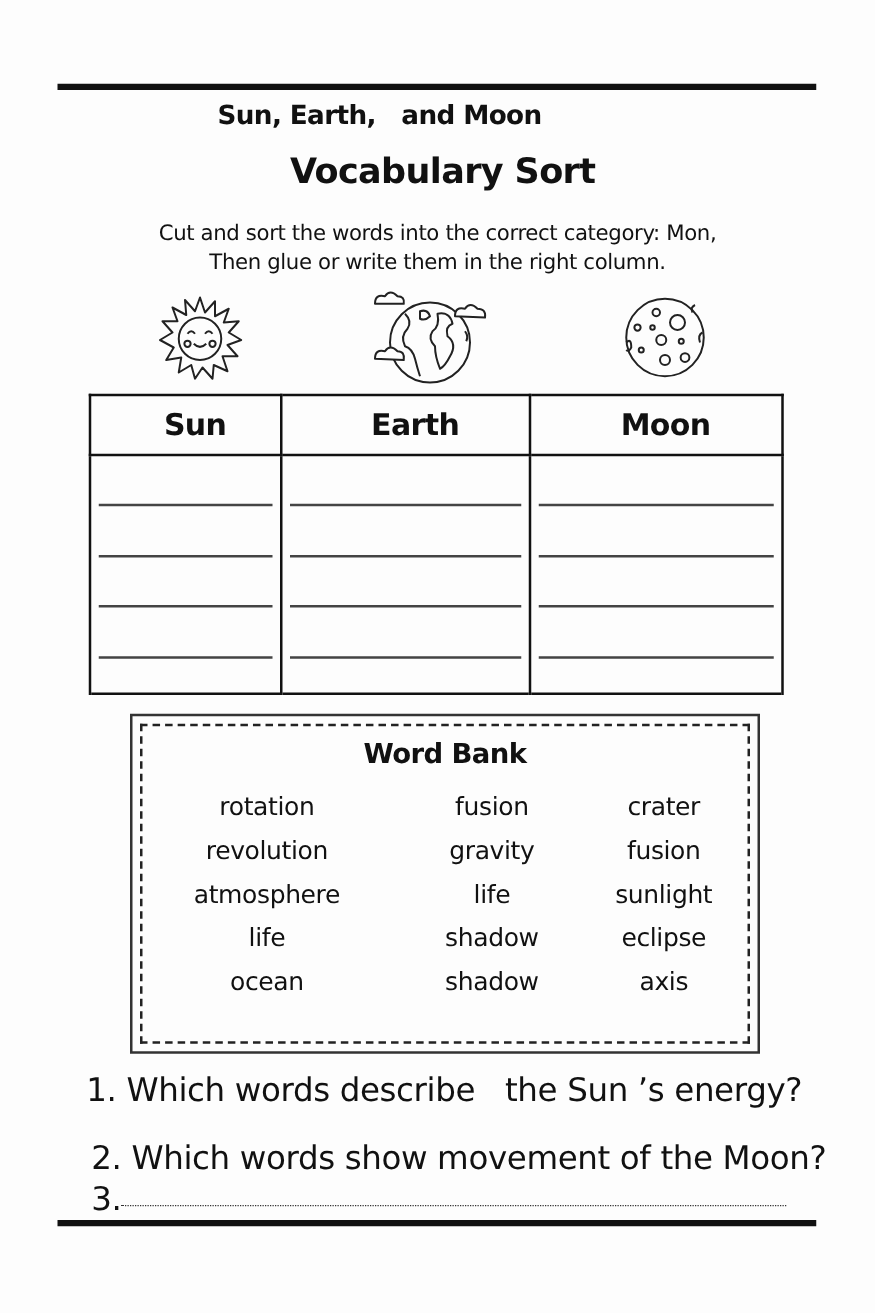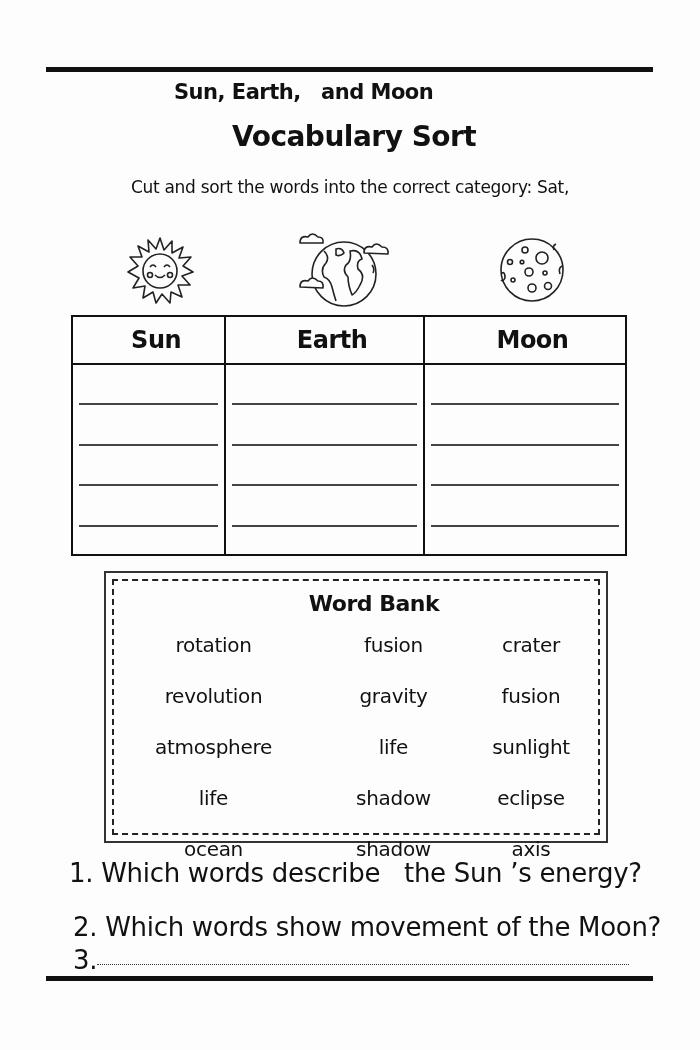--- a/index.html
+++ b/index.html
@@ -11,39 +11,40 @@
   .title2 { position: absolute; top: 120px; left: 232px; font-size: 28px; font-weight: bold; letter-spacing: -0.5px; }
   .instr { position: absolute; top: 176px; left: 0; width: 700px; text-align: center; font-size: 17px; line-height: 23px; letter-spacing: -0.3px; }
   .icon { position: absolute; }
   table.sort { position: absolute; top: 315px; left: 71px; width: 556px; height: 241px; border-collapse: collapse; border: 2.5px solid #111; }
   table.sort th { border: 2.5px solid #111; height: 44px; font-size: 24px; font-weight: bold; letter-spacing: -0.5px; padding-left: 16px; }
   table.sort td { border-left: 2.5px solid #111; border-right: 2.5px solid #111; vertical-align: top; padding: 0 6px; }
   .line { height: 38.5px; border-bottom: 2px solid #444; }
   .line:first-child { height: 38px; }
   .wordbank { position: absolute; top: 571px; left: 104px; width: 504px; height: 272px; border: 2px solid #333; box-sizing: border-box; }
   .wb-inner { position: absolute; top: 6px; left: 6px; right: 6px; bottom: 6px; border: 2px dashed #222; }
-  .wb-title { position: absolute; top: 18px; left: 0; width: 100%; text-align: center; font-size: 22px; font-weight: bold; letter-spacing: -0.5px; margin-left: 18px; }
-  .wb-grid { position: absolute; top: 55px; left: 0; width: 100%; display: grid; grid-template-columns: 215px 145px 130px; row-gap: 16px; }
+  .wb-title { position: absolute; top: 18px; left: 0; width: 100%; text-align: center; font-size: 22px; font-weight: bold; letter-spacing: -0.5px; }
+  .wb-grid { position: absolute; top: 55px; left: 0; width: 100%; display: grid; grid-template-columns: 215px 145px 130px; row-gap: 0; }
   .wb-word { height: 35px; line-height: 35px; font-size: 20px; letter-spacing: -0.3px; text-align: center; }
   .q { position: absolute; font-size: 26px; letter-spacing: -0.3px; white-space: pre; }
   .q1 { top: 858px; left: 69px; }
   .q2 { top: 912px; left: 73px; }
   .q3 { top: 945px; left: 73px; }
   .dotline { position: absolute; top: 964px; left: 97px; width: 532px; border-bottom: 1.5px dotted #333; }
 </style>
 </head>
 <body>
 
 <div class="rule top"></div>
 
 <div class="title1">Sun, Earth,   and Moon</div>
 <div class="title2">Vocabulary Sort</div>
 
 <div class="instr">
-  <div>Cut and sort the words into the correct category: Sat,</div>
+  <div>Cut and sort the words into the correct category: Mon,</div>
+  <div>Then glue or write them in the right column.</div>
 </div>
 
 <svg class="icon" style="left:126px;top:236px" width="68" height="68" viewBox="0 0 68 68">
   <g fill="none" stroke="#222" stroke-width="1.6" stroke-linejoin="round">
     <polygon points="34,2 38,14 46,5 46,17 57,11 53,22 65,21 57,30 67,36 56,40 64,49 52,49 56,61 45,56 44,67 36,58 30,67 27,56 17,62 19,50 7,52 13,42 2,36 12,30 4,21 16,21 12,10 23,16 22,4 30,13"></polygon>
     <circle cx="34" cy="35" r="17"></circle>
     <path d="M24,31 q3,-4 6,0"></path>
     <path d="M38,31 q3,-4 6,0"></path>
     <path d="M29,39 q5,5 10,0"></path>
     <circle cx="24" cy="39" r="2.5"></circle>

